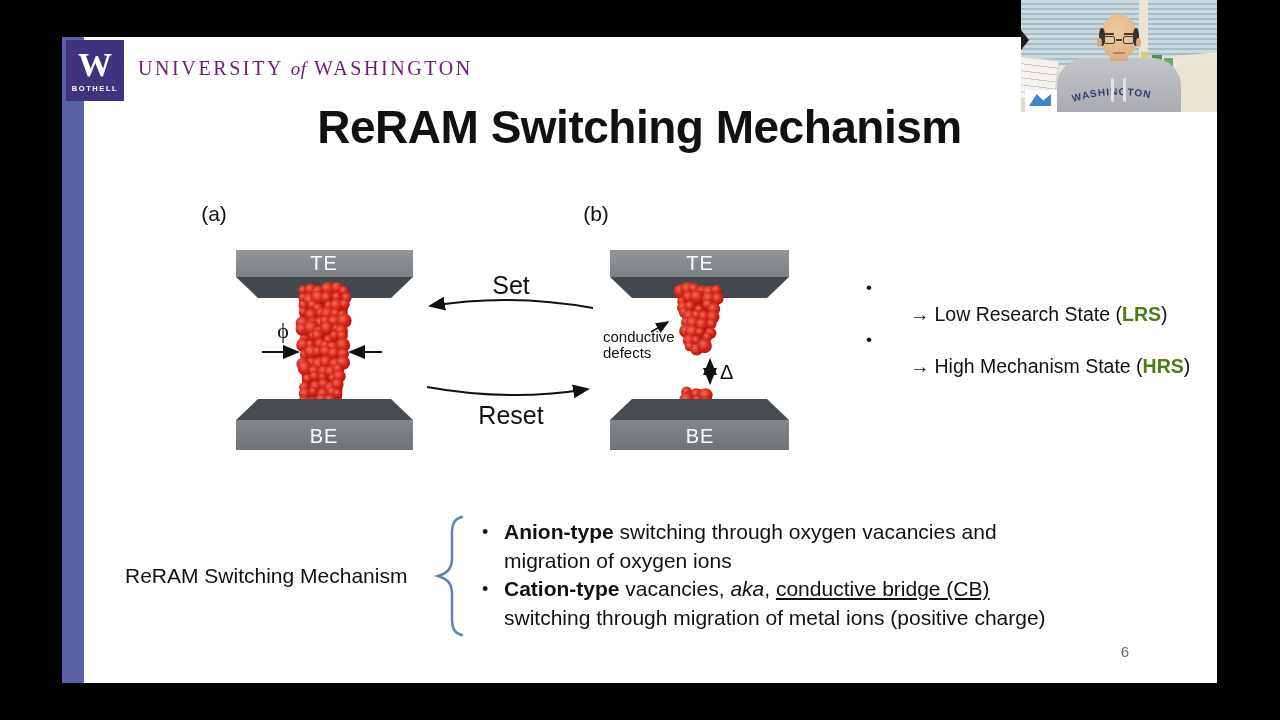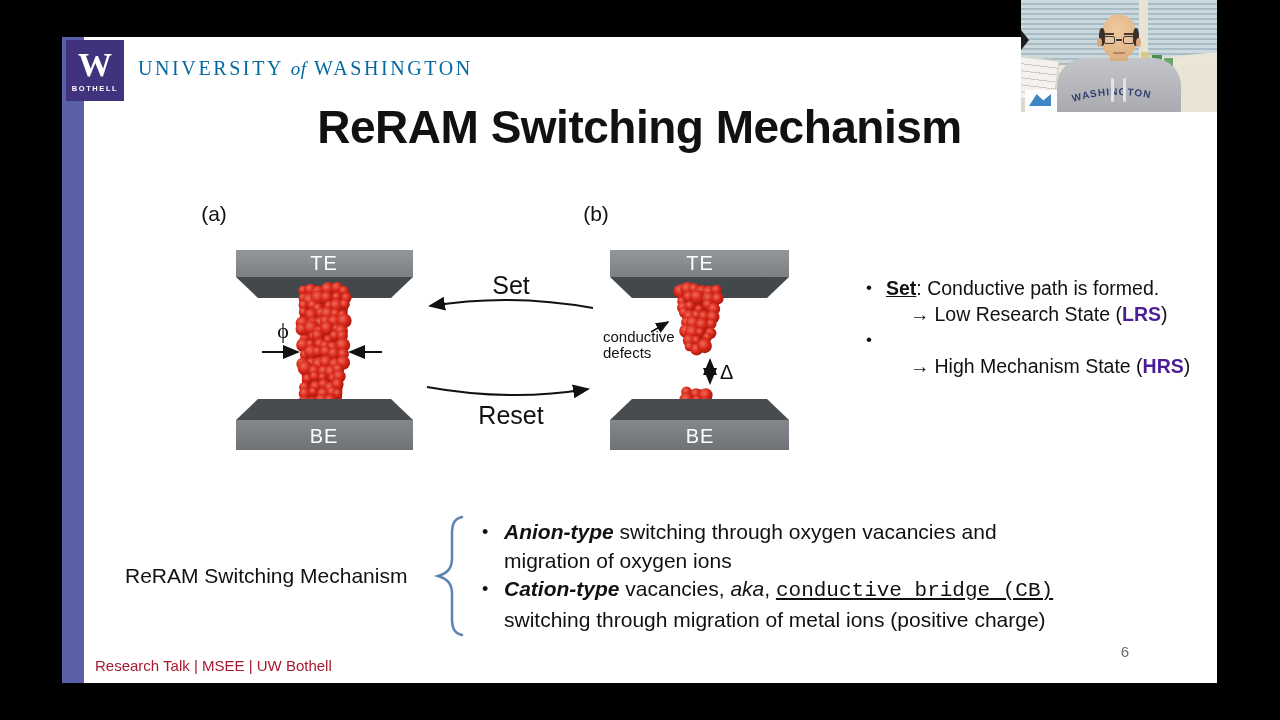--- a/index.html
+++ b/index.html
@@ -6,47 +6,47 @@
   html,body { width:1280px; height:720px; overflow:hidden; background:#000; }
   body { font-family:"Liberation Sans", sans-serif; }
   .stage { position:absolute; left:0; top:0; width:1280px; height:720px; background:#000; }
 
   
   .slide { position:absolute; left:62px; top:37px; width:1155px; height:646px; background:#ffffff; }
   .stripe { position:absolute; left:0; top:0; width:22px; height:646px; background:#5a60a8; }
   .logo-box { position:absolute; left:4px; top:3px; width:58px; height:61px; background:#41327d; display:flex; flex-direction:column; align-items:center; justify-content:center; z-index:3; }
   .logo-w { font-family:"Liberation Serif", serif; font-weight:bold; font-size:34px; color:#fff; line-height:34px; }
   .logo-campus { font-size:7.5px; font-weight:bold; color:#fff; letter-spacing:1.6px; margin-top:2px; }
-  .univ-line { position:absolute; left:76px; top:20px; font-family:"Liberation Serif", serif; font-size:20px; letter-spacing:2.6px; color:#0369a1; white-space:nowrap; }
+  .univ-line { position:absolute; left:76px; top:20px; font-family:"Liberation Serif", serif; font-size:20px; letter-spacing:2.6px; color:#701a75; white-space:nowrap; }
   .univ-line .of { font-style:italic; letter-spacing:0.5px; text-transform:none; font-size:19px; }
 
   .slide-title { position:absolute; left:0; top:63px; width:100%; text-align:center; font-size:46px; font-weight:600; color:#111; letter-spacing:-0.5px; }
 
   
   .fig-svg { position:absolute; left:128px; top:158px; width:620px; height:270px; }
   .fig-label { font-family:"Liberation Sans", sans-serif; }
 
   
   .state-list { position:absolute; left:794px; top:238px; width:352px; font-size:19.5px; color:#111; line-height:26px; }
   .state-row { display:flex; }
   .state-dot { width:30px; text-align:left; padding-left:10px; flex:none; font-size:17px; }
   .state-sub { padding-left:54px; }
   .state-term { font-weight:bold; text-decoration:underline; }
   .state-arrow { font-weight:bold; margin-right:5px; }
-  .acr { font-weight:bold; color:#4c1d95; }
+  .acr { font-weight:bold; color:#4d7c0f; }
 
   
   .mech-label { position:absolute; left:63px; top:527px; font-size:21px; color:#111; }
   .brace-svg { position:absolute; left:366px; top:477px; width:42px; height:124px; }
   .mech-list { position:absolute; left:418px; top:481px; width:582px; font-size:21px; color:#111; line-height:28.5px; }
   .mech-item { position:relative; padding-left:24px; }
   .mech-dot { position:absolute; left:2px; top:0; font-size:18px; }
-  .b { font-weight:bold;font-style:italic; }
+  .b { font-weight:bold; }
   .i { font-style:italic; }
-  .u { text-decoration:underline;font-family:Liberation Mono, monospace; }
+  .u { text-decoration:underline; }
 
   .footer-text { position:absolute; left:33px; top:620px; font-size:15px; color:#a6192e; }
   .page-num { position:absolute; left:1048px; top:606px; width:30px; text-align:center; font-size:15px; color:#6b6b6b; }
 
   
   .webcam { position:absolute; left:1021px; top:0; width:196px; height:112px; background:#ded9cb; overflow:hidden; }
   .wc-wall-right { position:absolute; right:0; top:0; width:70px; height:112px; background:#e9e4d6; }
   .wc-blinds { position:absolute; left:0; top:0; width:200px; height:70px;
       background:repeating-linear-gradient(180deg,#ccd9de 0 3px,#a7bcc5 3px 5px);
       clip-path:polygon(0 0,100% 0,100% 74%,0 100%); }
@@ -287,21 +287,20 @@
         <text x="530" y="184" font-size="20" fill="#111" class="fig-label">Δ</text>
         <text x="413" y="147" font-size="15" fill="#111" class="fig-label">conductive</text>
         <text x="413" y="163" font-size="15" fill="#111" class="fig-label">defects</text>
         <line x1="461" y1="137" x2="478" y2="127" stroke="#111" stroke-width="1.6" marker-end="url(#ah)"></line>
       </g>
     </svg>
 
     <div class="state-list">
       <div class="state-row">
         <span class="state-dot">•</span>
-        <span><span class="state-term">Set</span><span>: Conductive path is formed.</span></span>
       </div>
       <div class="state-sub"><span class="state-arrow">→</span><span>Low Research State (</span><span class="acr">LRS</span><span>)</span></div>
       <div class="state-row">
         <span class="state-dot">•</span>
       </div>
       <div class="state-sub"><span class="state-arrow">→</span><span>High Mechanism State (</span><span class="acr">HRS</span><span>)</span></div>
     </div>
 
     <div class="mech-label">ReRAM Switching Mechanism</div>
 
@@ -313,21 +312,20 @@
       <div class="mech-item">
         <span class="mech-dot">•</span>
         <span class="b">Anion-type</span><span> switching through oxygen vacancies and migration of oxygen ions</span>
       </div>
       <div class="mech-item">
         <span class="mech-dot">•</span>
         <span class="b">Cation-type</span><span> vacancies, </span><span class="i">aka</span><span>, </span><span class="u">conductive bridge (CB)</span><span> switching through migration of metal ions (positive charge)</span>
       </div>
     </div>
 
-    <div class="footer-text">Research Talk | MSEE | UW Bothell</div>
     <div class="page-num">6</div>
   </div>
 
   <div class="webcam">
     <div class="wc-wall-right"></div>
     <div class="wc-blinds"></div>
     <div class="wc-mullion"></div>
     <div class="wc-frame"></div>
     <div class="wc-note3"></div>
     <div class="wc-note1"></div>

